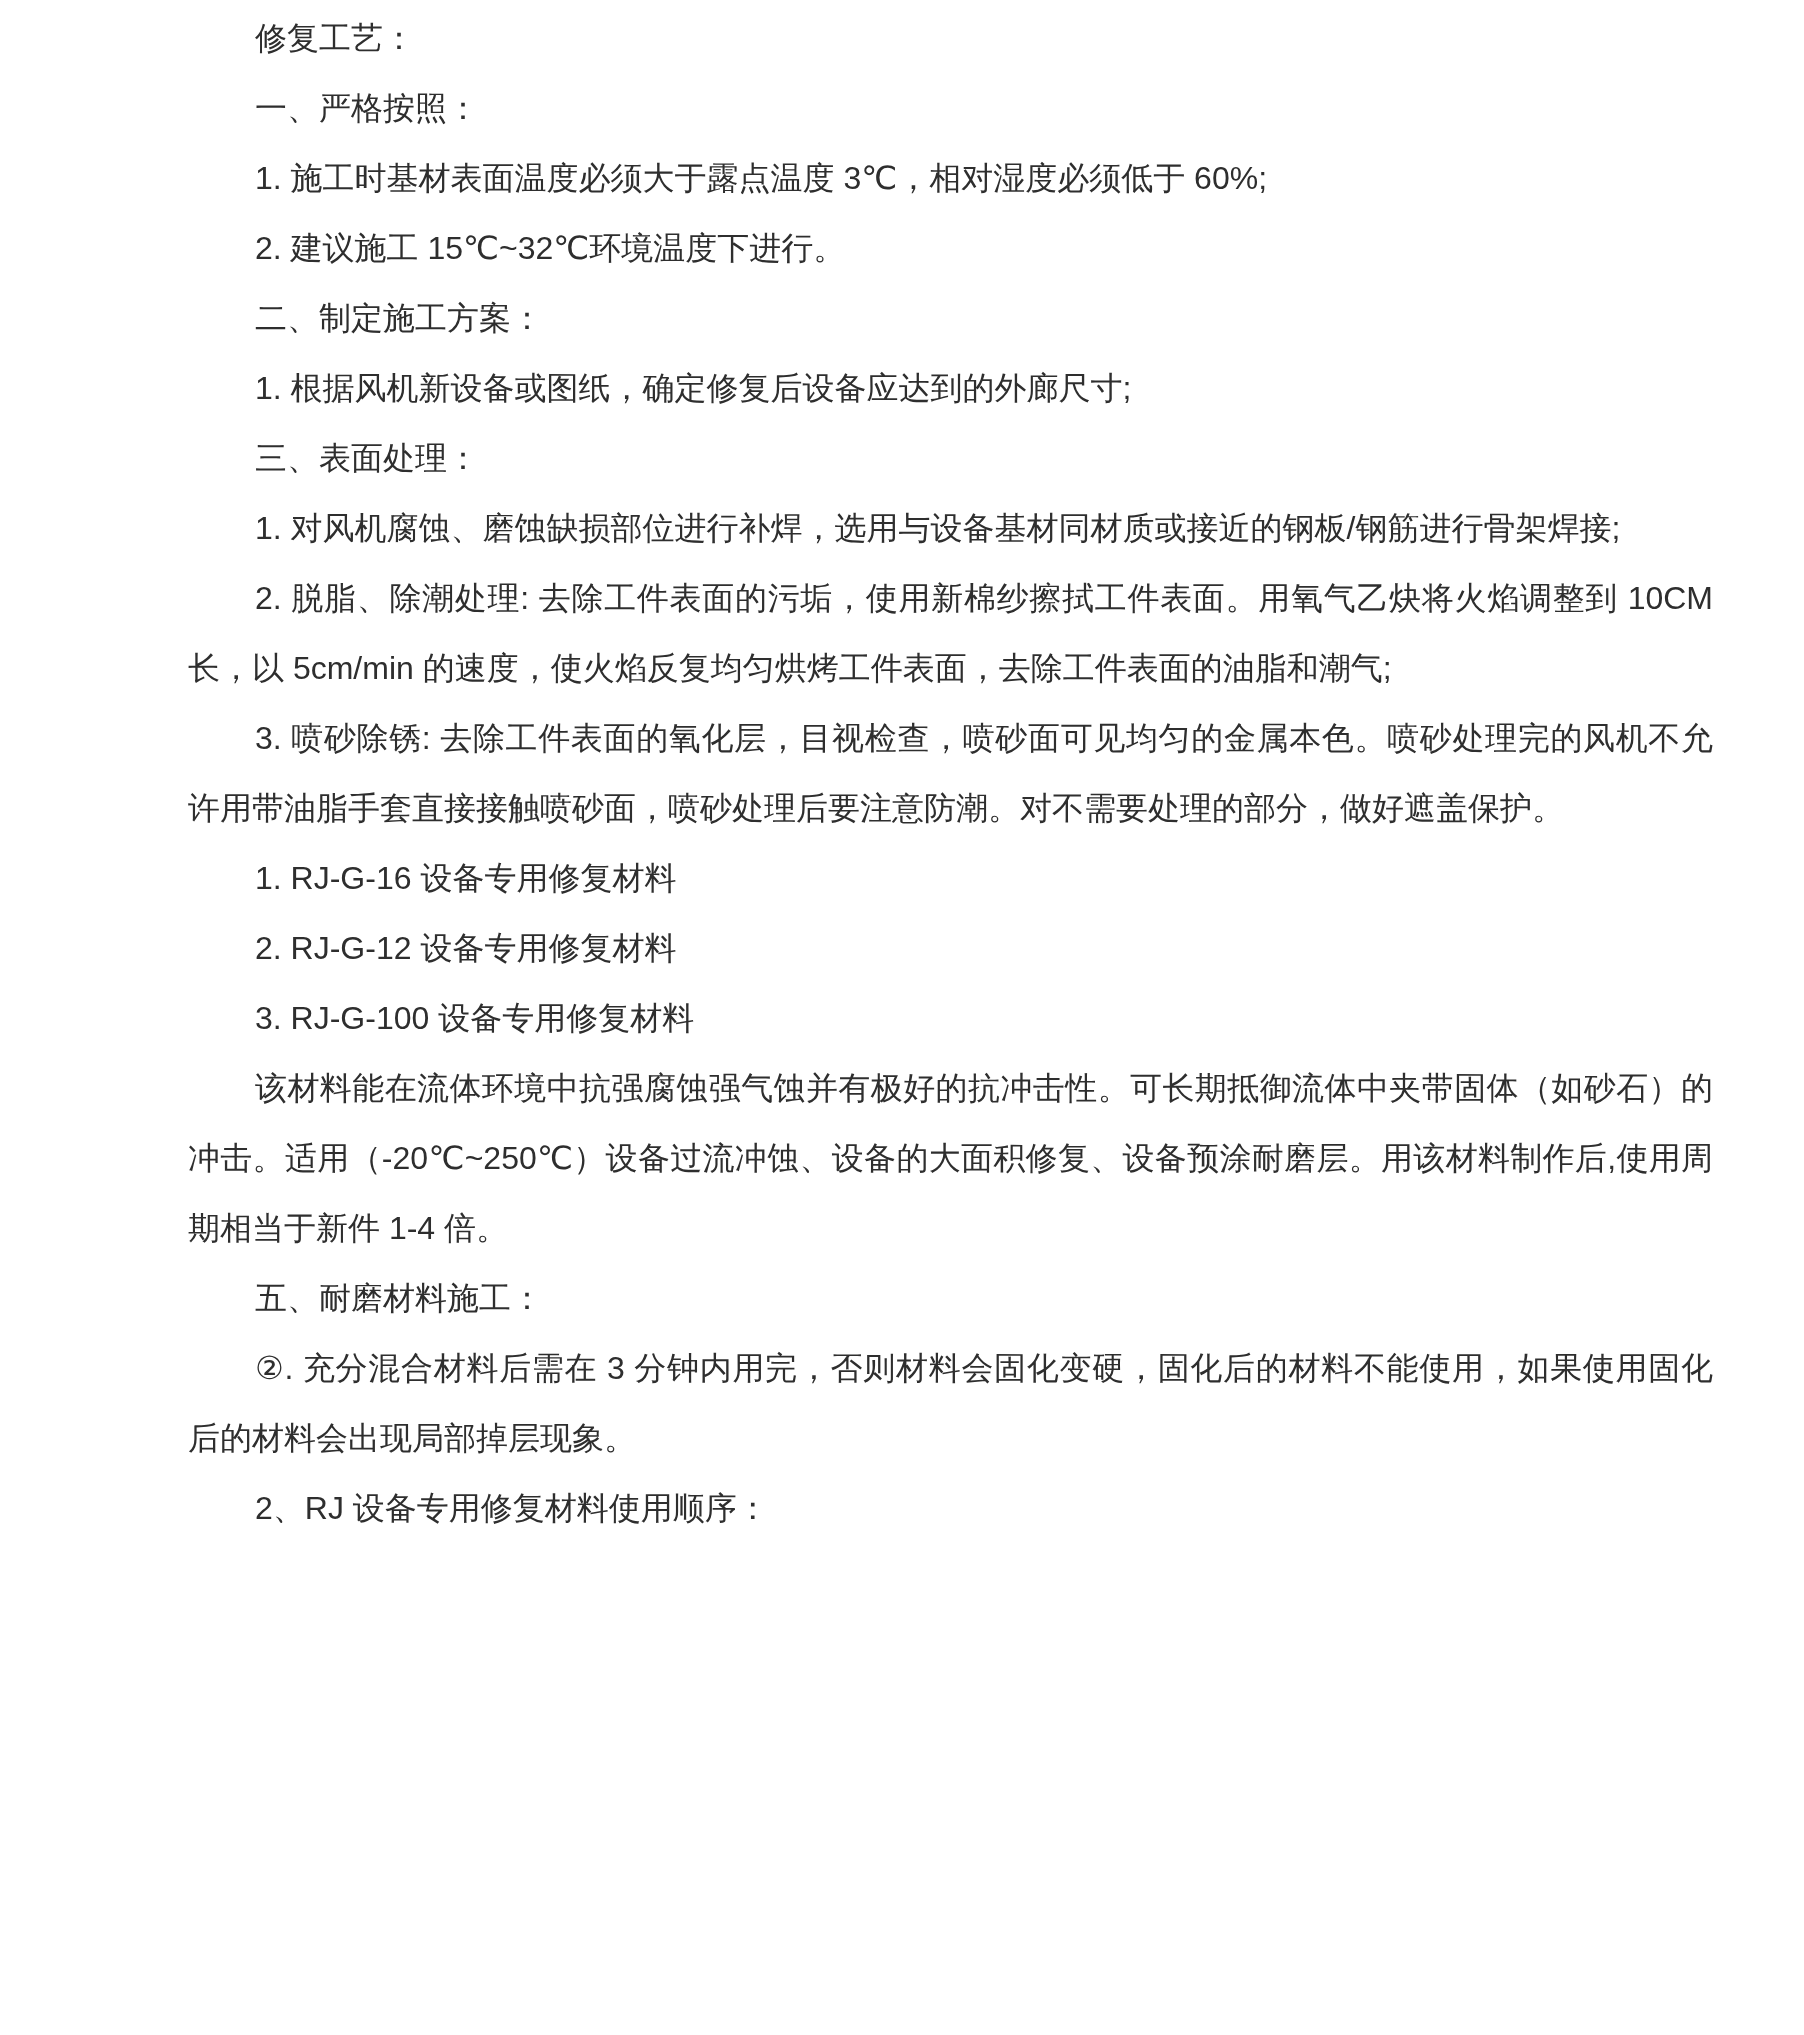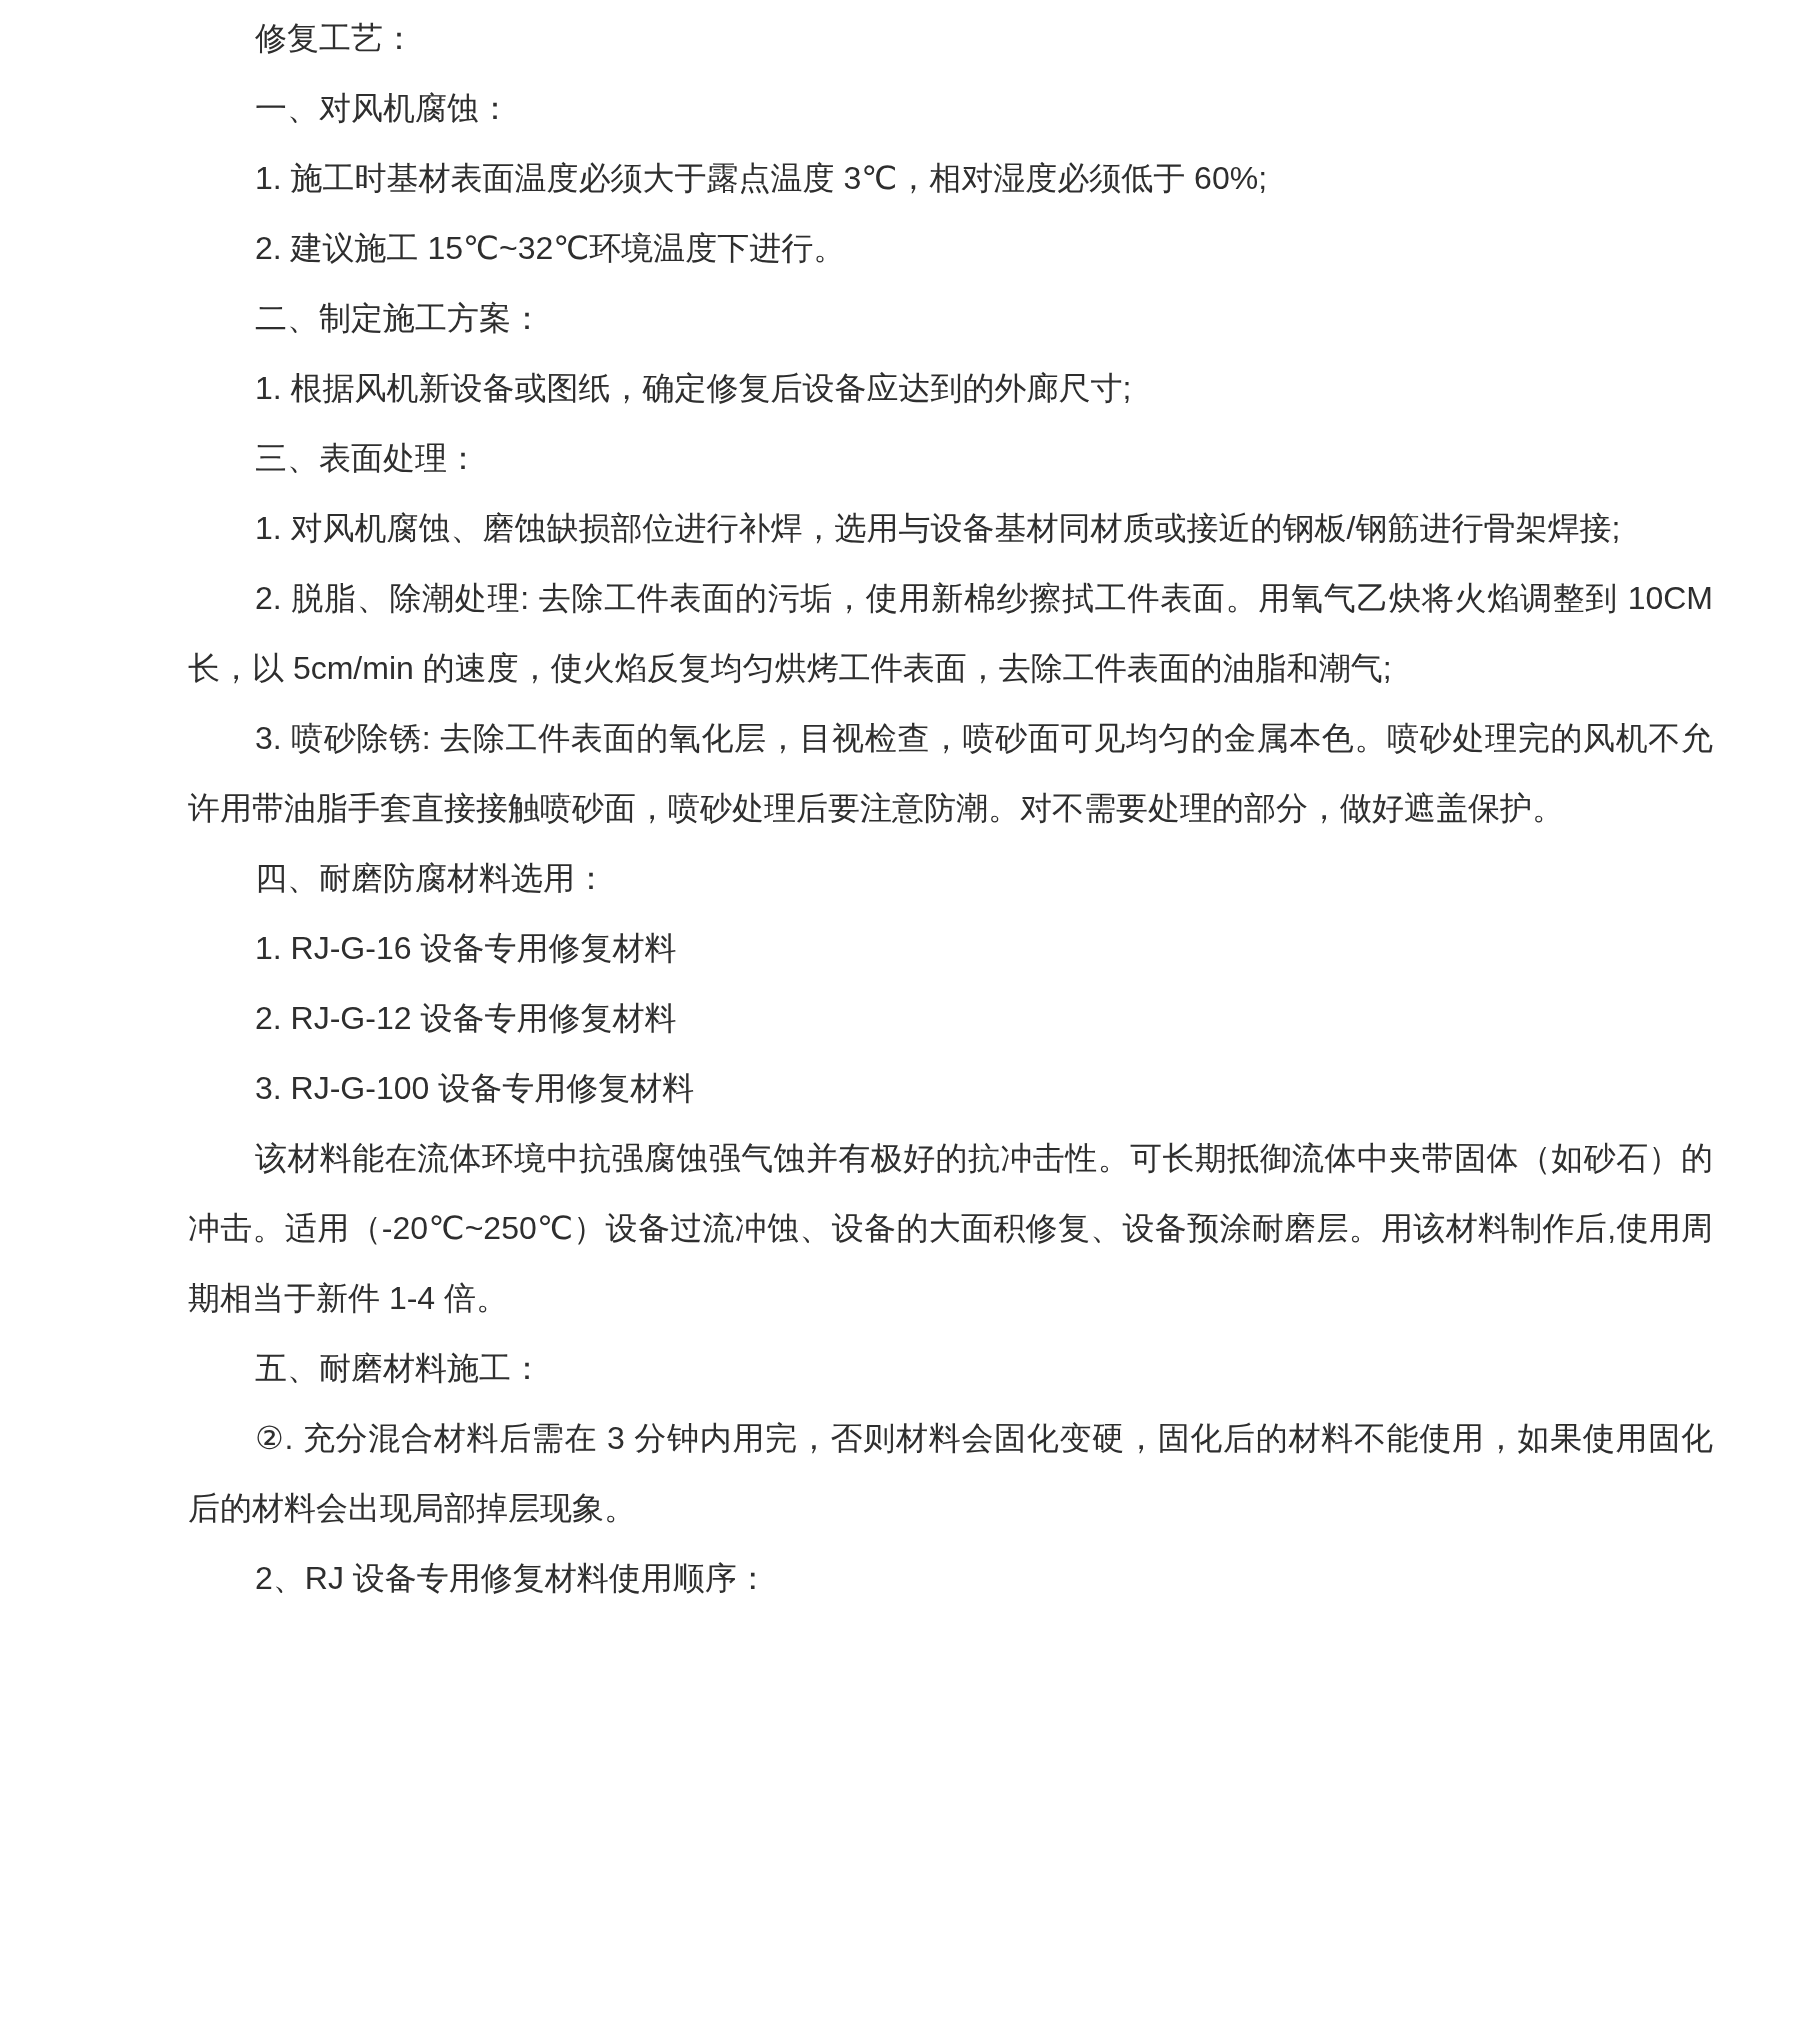--- a/index.html
+++ b/index.html
@@ -26,30 +26,29 @@
     padding: 0;
     text-indent: 67px;
     word-break: break-all;
   }
 </style>
 </head>
 <body>
 
 <div class="page" style="color: rgb(46, 46, 46); background: rgb(255, 255, 255);">
     <p class="para">修复工艺：</p>
-    <p class="para">一、对风机腐蚀：</p>
+    <p class="para">一、严格按照：</p>
     <p class="para">1. 施工时基材表面温度必须大于露点温度 3℃，相对湿度必须低于 60%;</p>
     <p class="para">2. 建议施工 15℃~32℃环境温度下进行。</p>
     <p class="para">二、制定施工方案：</p>
     <p class="para">1. 根据风机新设备或图纸，确定修复后设备应达到的外廊尺寸;</p>
     <p class="para">三、表面处理：</p>
     <p class="para">1. 对风机腐蚀、磨蚀缺损部位进行补焊，选用与设备基材同材质或接近的钢板/钢筋进行骨架焊接;</p>
     <p class="para">2. 脱脂、除潮处理: 去除工件表面的污垢，使用新棉纱擦拭工件表面。用氧气乙炔将火焰调整到 10CM 长，以 5cm/min 的速度，使火焰反复均匀烘烤工件表面，去除工件表面的油脂和潮气;</p>
     <p class="para">3. 喷砂除锈: 去除工件表面的氧化层，目视检查，喷砂面可见均匀的金属本色。喷砂处理完的风机不允许用带油脂手套直接接触喷砂面，喷砂处理后要注意防潮。对不需要处理的部分，做好遮盖保护。</p>
-    <p class="para">四、耐磨防腐材料选用：</p>
     <p class="para">1. RJ-G-16 设备专用修复材料</p>
     <p class="para">2. RJ-G-12 设备专用修复材料</p>
     <p class="para">3. RJ-G-100 设备专用修复材料</p>
     <p class="para">该材料能在流体环境中抗强腐蚀强气蚀并有极好的抗冲击性。可长期抵御流体中夹带固体（如砂石）的冲击。适用（-20℃~250℃）设备过流冲蚀、设备的大面积修复、设备预涂耐磨层。用该材料制作后,使用周期相当于新件 1-4 倍。</p>
     <p class="para">五、耐磨材料施工：</p>
     <p class="para">②. 充分混合材料后需在 3 分钟内用完，否则材料会固化变硬，固化后的材料不能使用，如果使用固化后的材料会出现局部掉层现象。</p>
     <p class="para">2、RJ 设备专用修复材料使用顺序：</p>
   </div>
 
 

